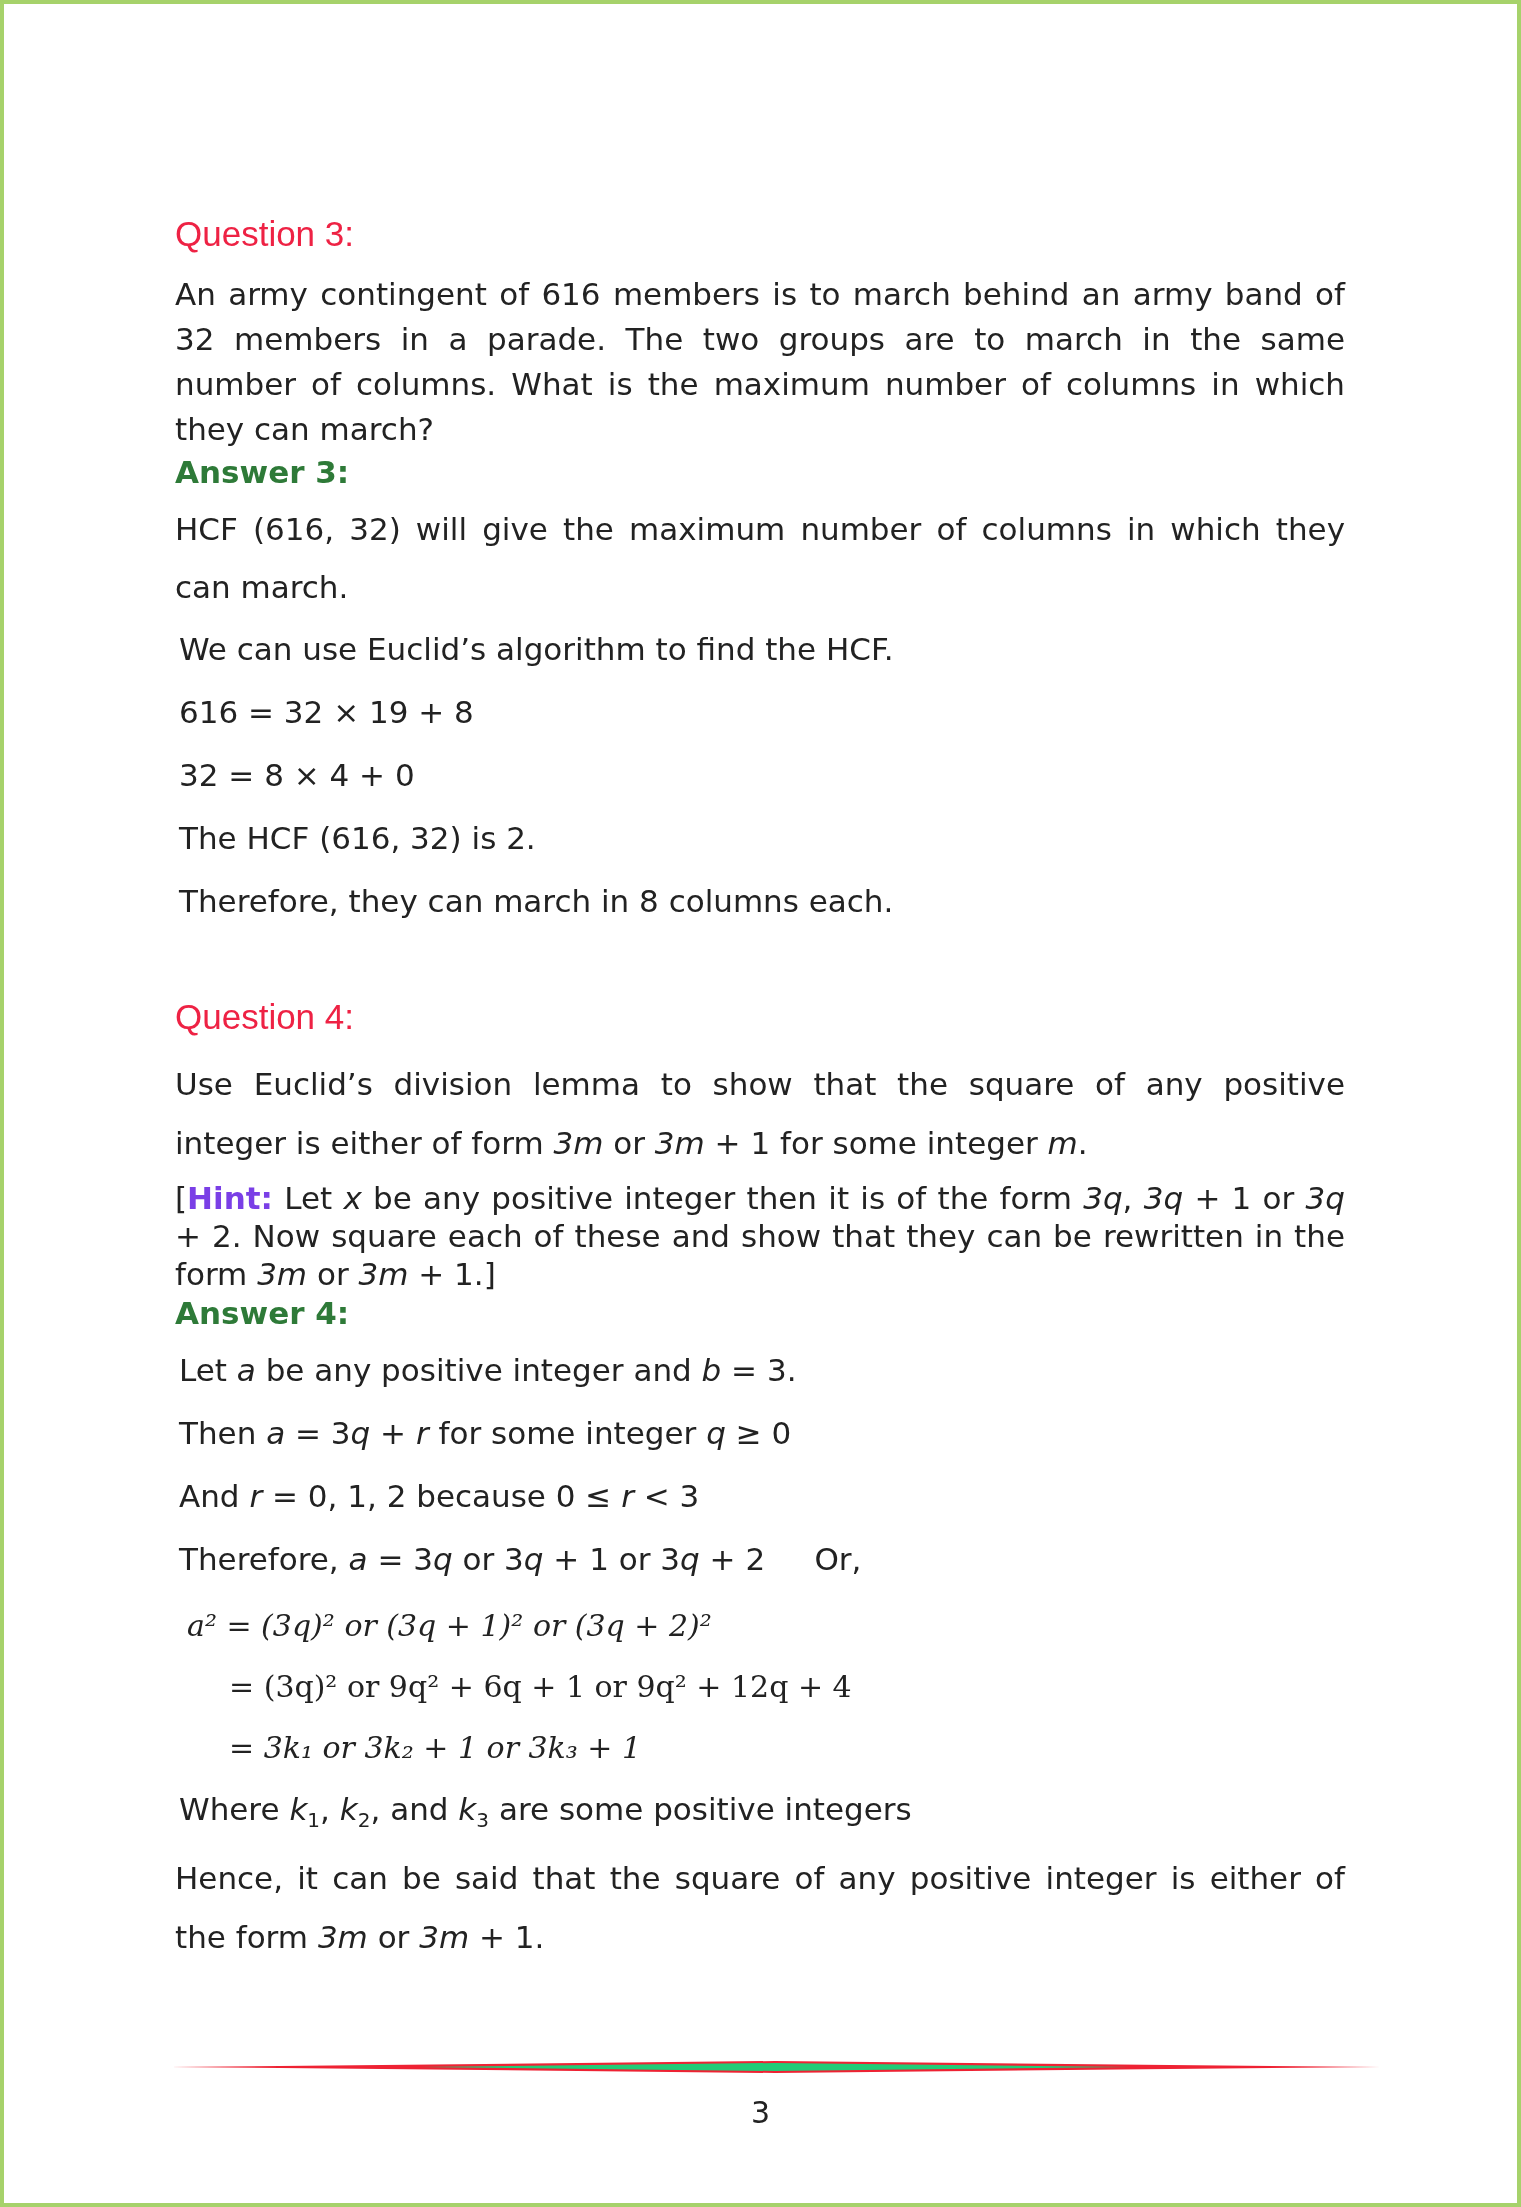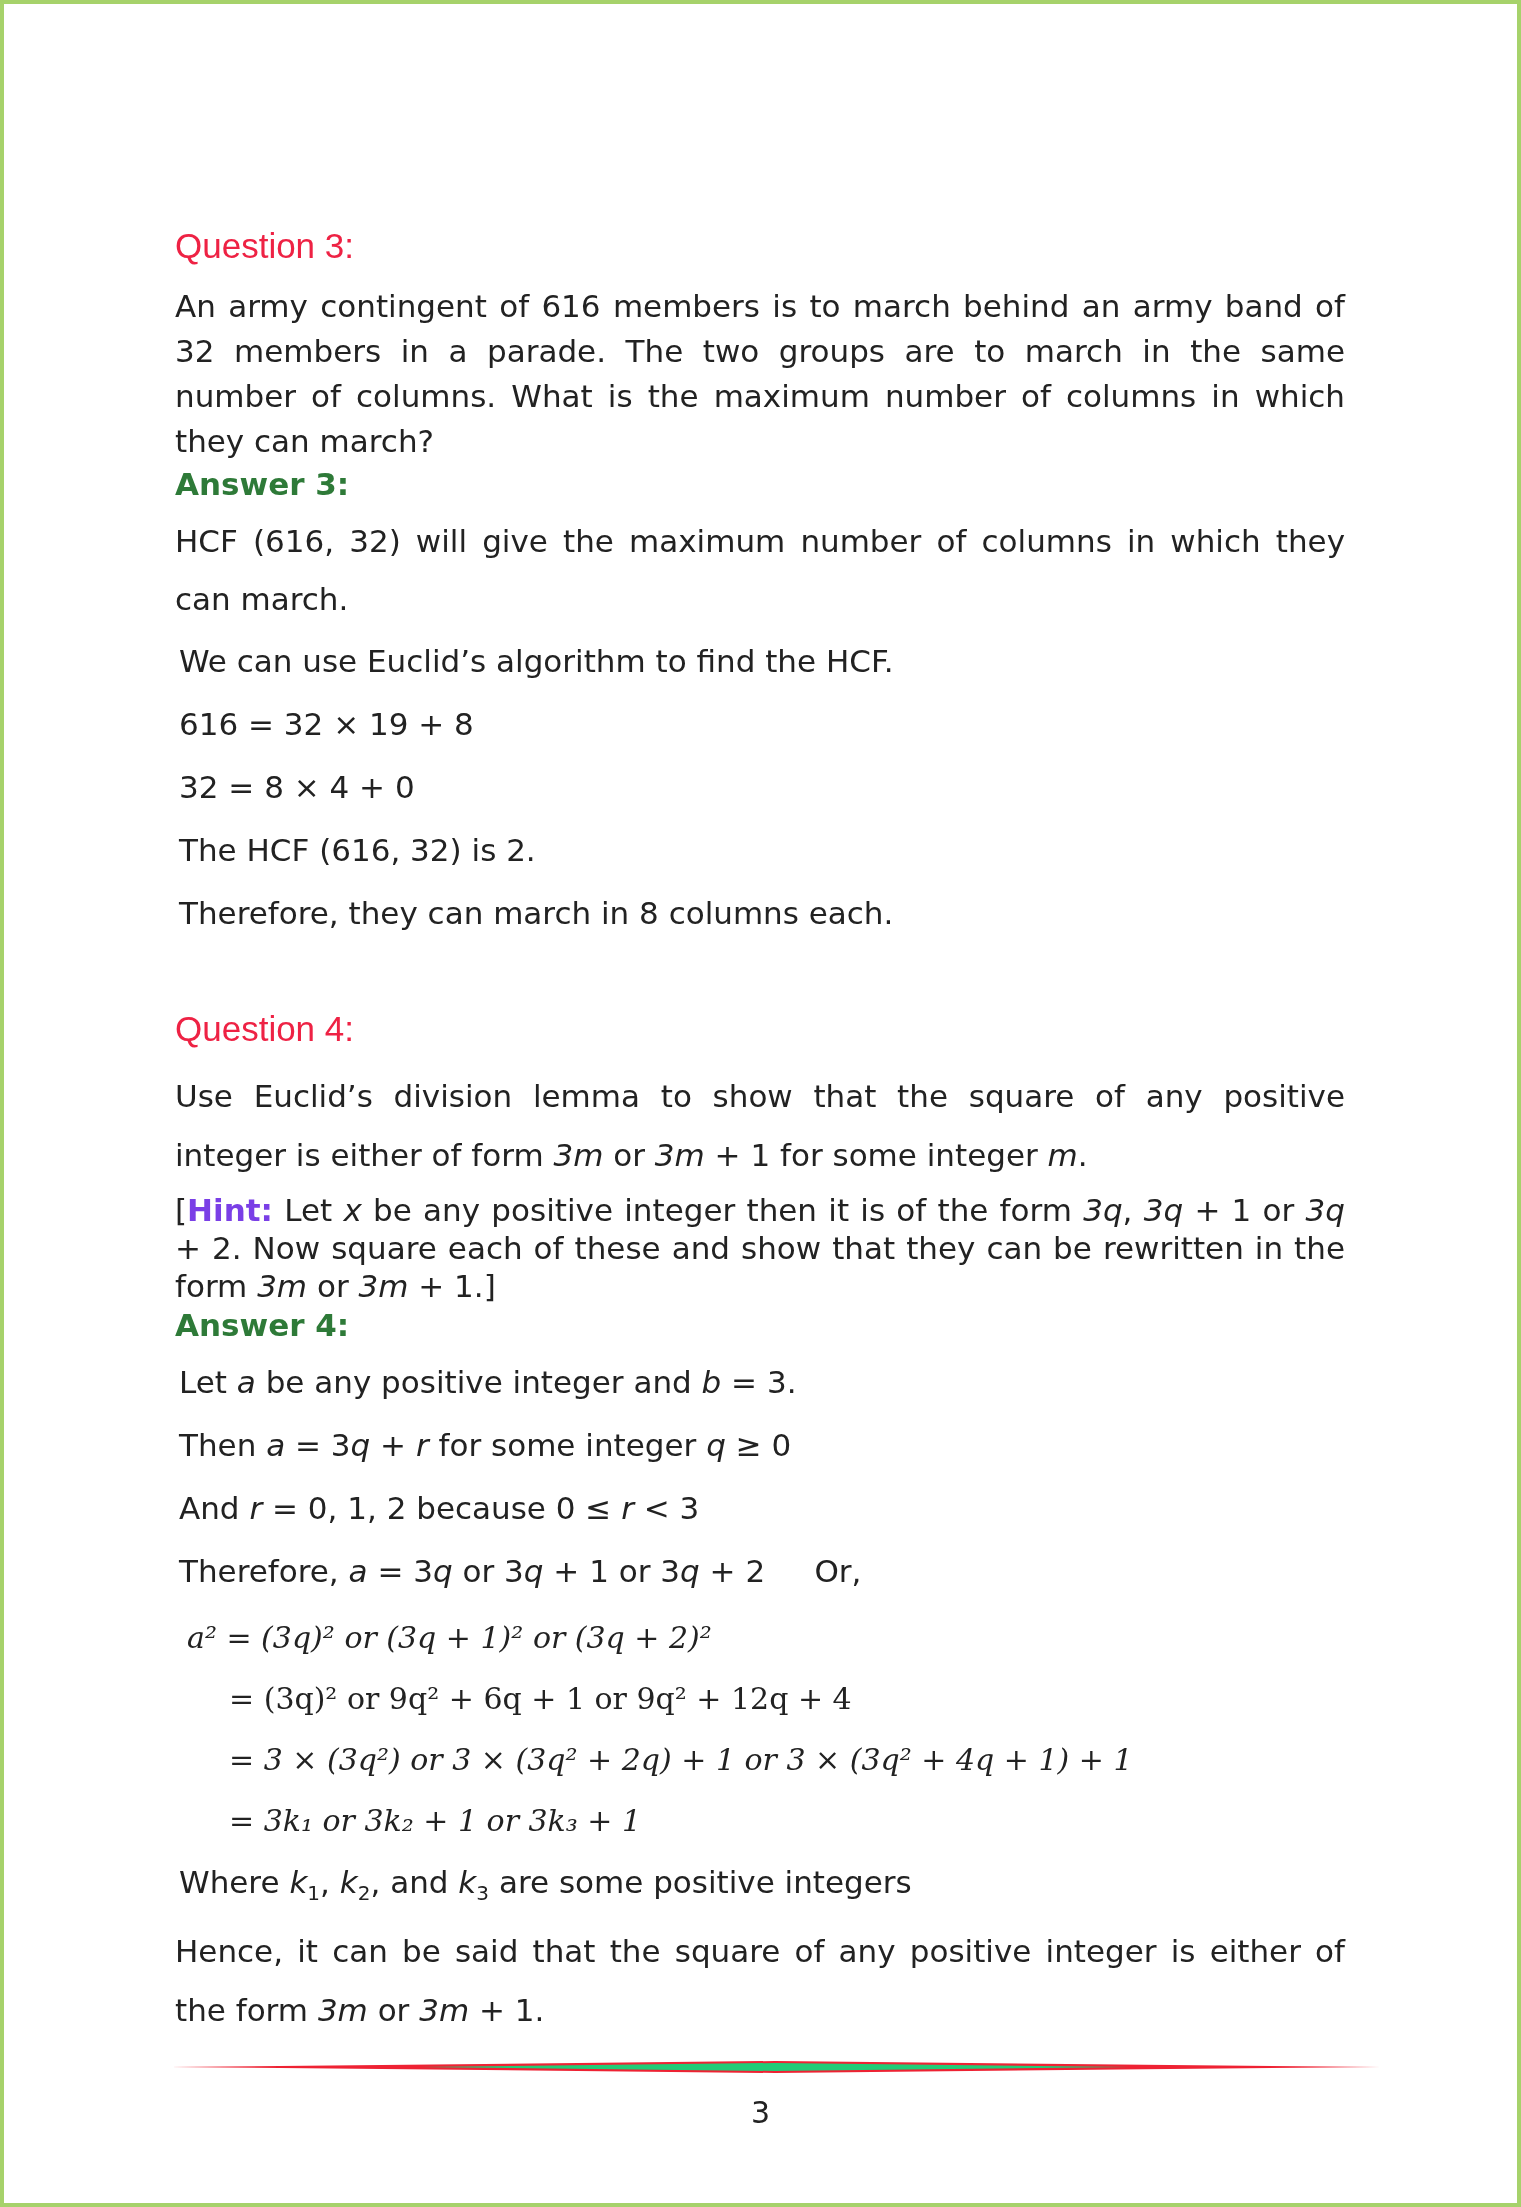--- a/index.html
+++ b/index.html
@@ -2,21 +2,21 @@
 <html><head>
 <meta charset="utf-8">
 <style>
   html, body { margin: 0; padding: 0; background: #fff; }
   body { width: 1521px; height: 2207px; position: relative; overflow: hidden; }
   .page-frame {
     position: absolute; left: 0; top: 0; width: 1521px; height: 2207px;
     box-sizing: border-box; border: 4px solid #a6d26b; background: #fff;
   }
   .content {
-    position: absolute; left: 175px; top: 220px; width: 1170px;
+    position: absolute; left: 175px; top: 208px; width: 1170px;
     font-family: "DejaVu Sans", sans-serif; font-size: 31px; color: #222;
   }
   .q-heading {
     font-family: "Liberation Sans", sans-serif; font-size: 35px; color: #ee2244;
     font-weight: normal; margin: 0 0 12px 0; height: 52px; line-height: 52px;
   }
   .a-heading {
     font-family: "DejaVu Sans", sans-serif; font-weight: bold; font-size: 31px;
     color: #2e7a38; margin: 0; line-height: 40px;
   }
@@ -67,21 +67,20 @@
   <div class="a-heading" style="margin-bottom:8px;">Answer 4:</div>
 
   <p class="line"><span>Let </span><i class="v">a</i><span> be any positive integer and </span><i class="v">b</i><span> = 3.</span></p>
   <p class="line"><span>Then </span><i class="v">a</i><span> = 3</span><i class="v">q</i><span> + </span><i class="v">r</i><span> for some integer </span><i class="v">q</i><span> ≥ 0</span></p>
   <p class="line"><span>And </span><i class="v">r</i><span> = 0, 1, 2 because 0 ≤ </span><i class="v">r</i><span> &lt; 3</span></p>
   <p class="line" style="white-space:pre;"><span>Therefore, </span><i class="v">a</i><span> = 3</span><i class="v">q</i><span> or 3</span><i class="v">q</i><span> + 1 or 3</span><i class="v">q</i><span> + 2     Or,</span></p>
 
   <div style="margin-top:4px;">
     <p class="math" style="font-style:italic;">a² = (3q)²  or  (3q + 1)²  or  (3q + 2)²</p>
     <p class="math" style=""><span class="indent">= (3q)²  or  9q² + 6q + 1  or  9q² + 12q + 4</span></p>
-    <p class="math" style="font-style:italic;"><span class="indent">= 3 × (3q²)  or  3 × (3q² + 2q) + 1  or  3 × (3q² + 4q + 1) + 1</span></p>
     <p class="math" style="font-style:italic;"><span class="indent">= 3k₁  or 3k₂ + 1  or 3k₃ + 1</span></p>
   </div>
 
   <p class="line" style="line-height:50px;"><span>Where </span><i class="v">k</i><sub style="font-size:20px;">1</sub><span>, </span><i class="v">k</i><sub style="font-size:20px;">2</sub><span>, and </span><i class="v">k</i><sub style="font-size:20px;">3</sub><span> are some positive integers</span></p>
 
   <p class="para loose" style="margin-top:4px;"><span>Hence, it can be said that the square of any positive integer is either of the form </span><i class="v">3m</i><span> or </span><i class="v">3m</i><span> + 1.</span></p>
 </div>
 
 <svg class="divider" viewBox="0 0 1210 14" preserveAspectRatio="none">
   <polygon points="0,7 605,1 1210,7 605,13" fill="#ee2233"></polygon>

